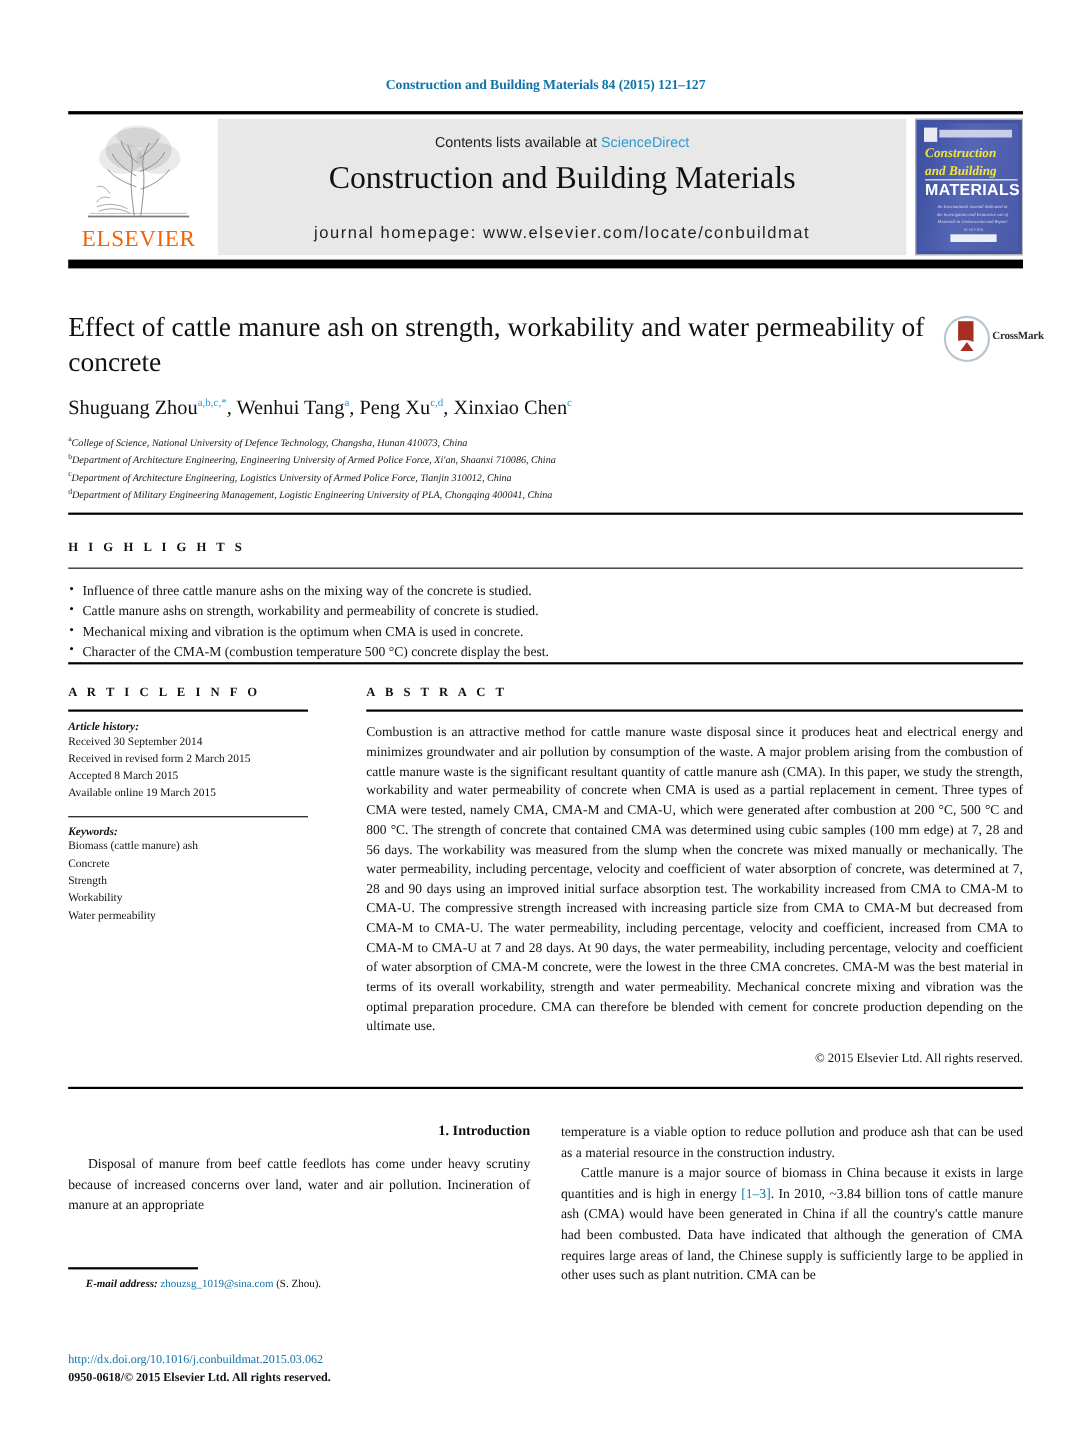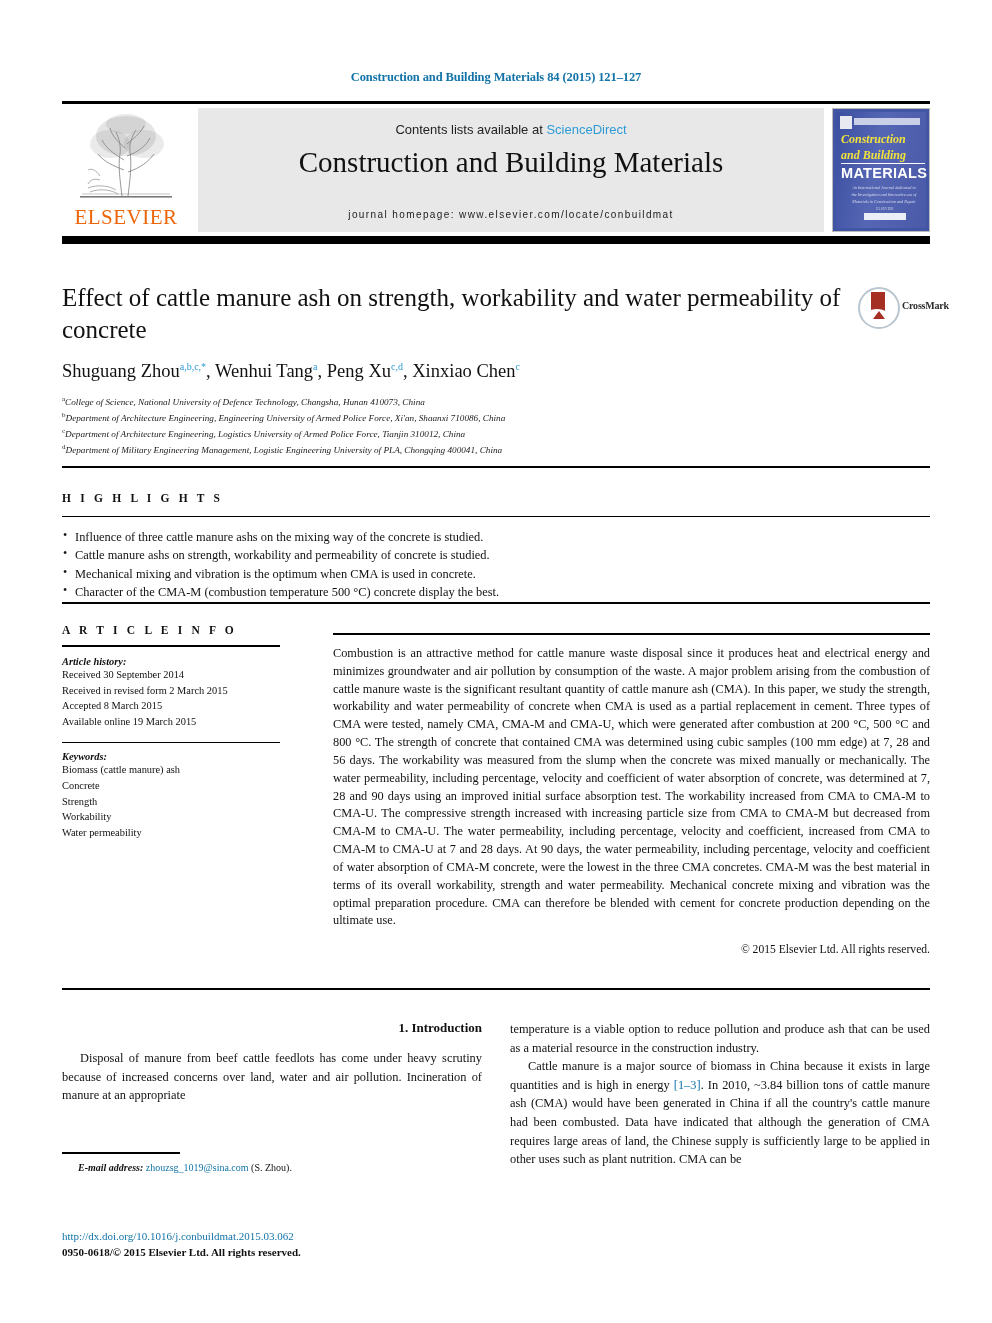--- a/index.html
+++ b/index.html
@@ -99,21 +99,21 @@
     text-align: center;
     font-family: "Liberation Serif", serif;
     font-size: 29px;
     color: #111;
   }
   .homepage-line {
     position: absolute;
     bottom: 12px; left: 0; right: 0;
     text-align: center;
     font-family: "Liberation Sans", sans-serif;
-    font-size: 10px;
+    font-size: 15px;
     letter-spacing: 1.4px;
     color: #222;
   }
   .cover-thumb {
     flex: 0 0 96px;
     width: 96px;
     position: relative;
     border: 1px solid #bbb;
     background: #4255a5;
     overflow: hidden;
@@ -587,20 +587,21 @@
       <div class="info-ital">Keywords:</div>
       <div class="info-line">Biomass (cattle manure) ash</div>
       <div class="info-line">Concrete</div>
       <div class="info-line">Strength</div>
       <div class="info-line">Workability</div>
       <div class="info-line">Water permeability</div>
     </div>
   </div>
 
   <div class="abs-col">
+    <div class="colhead">A B S T R A C T</div>
     <div class="col-rule"></div>
     <div class="abstract-text">Combustion is an attractive method for cattle manure waste disposal since it produces heat and electrical energy and minimizes groundwater and air pollution by consumption of the waste. A major problem arising from the combustion of cattle manure waste is the significant resultant quantity of cattle manure ash (CMA). In this paper, we study the strength, workability and water permeability of concrete when CMA is used as a partial replacement in cement. Three types of CMA were tested, namely CMA, CMA-M and CMA-U, which were generated after combustion at 200 °C, 500 °C and 800 °C. The strength of concrete that contained CMA was determined using cubic samples (100 mm edge) at 7, 28 and 56 days. The workability was measured from the slump when the concrete was mixed manually or mechanically. The water permeability, including percentage, velocity and coefficient of water absorption of concrete, was determined at 7, 28 and 90 days using an improved initial surface absorption test. The workability increased from CMA to CMA-M to CMA-U. The compressive strength increased with increasing particle size from CMA to CMA-M but decreased from CMA-M to CMA-U. The water permeability, including percentage, velocity and coefficient, increased from CMA to CMA-M to CMA-U at 7 and 28 days. At 90 days, the water permeability, including percentage, velocity and coefficient of water absorption of CMA-M concrete, were the lowest in the three CMA concretes. CMA-M was the best material in terms of its overall workability, strength and water permeability. Mechanical concrete mixing and vibration was the optimal preparation procedure. CMA can therefore be blended with cement for concrete production depending on the ultimate use.</div>
     <div class="copyright">© 2015 Elsevier Ltd. All rights reserved.</div>
   </div>
 
   <div class="rule-thin" style="top:988px;"></div>
 
   <div class="body-left">
     <h2 class="sec-title">1. Introduction</h2>
     <p class="para indent">Disposal of manure from beef cattle feedlots has come under heavy scrutiny because of increased concerns over land, water and air pollution. Incineration of manure at an appropriate</p>

